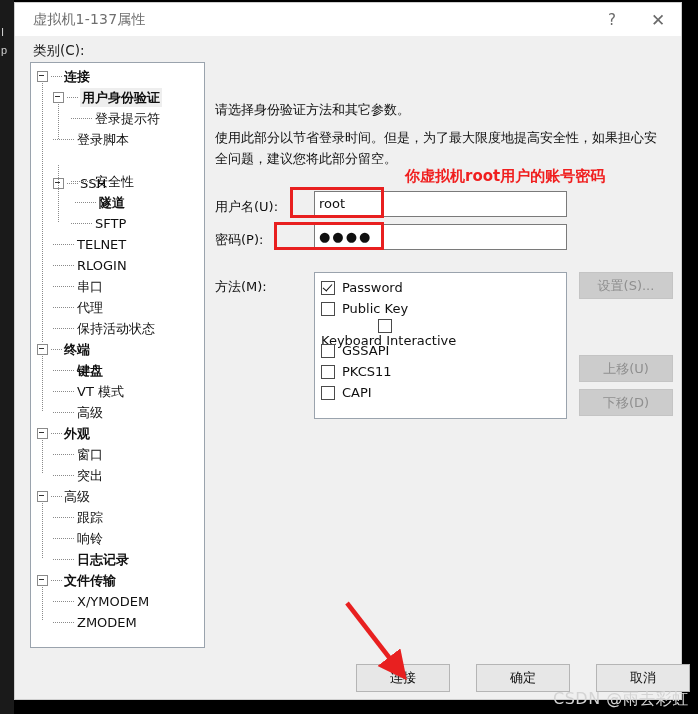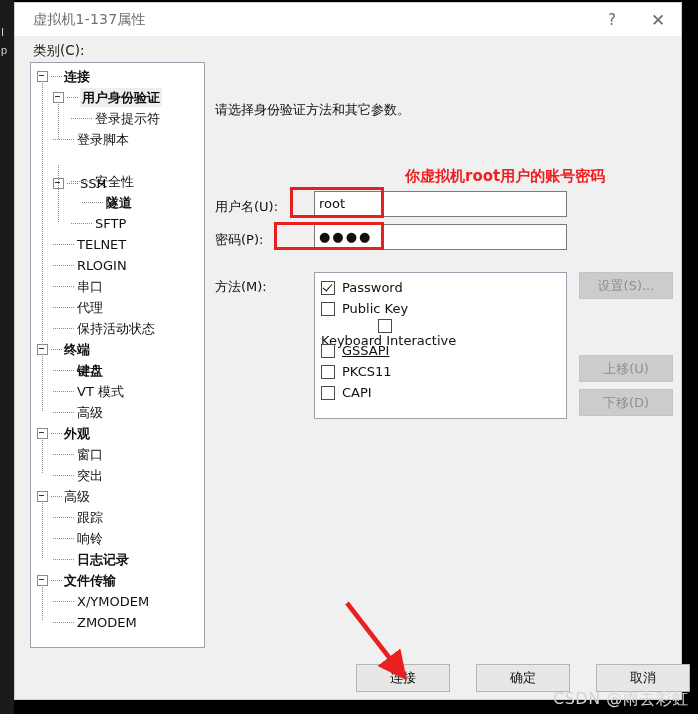--- a/index.html
+++ b/index.html
@@ -173,21 +173,21 @@
       </div>
       <div class="tnode" style="left: 22px; top: 88px; margin-top: 23px;">
         <span class="expander"></span>
         <span class="dashh"></span>
         <span class="tlabel">SSH</span>
       </div>
       <div class="tnode" style="left: 40px; top: 109px;">
         <span class="dashh" style="width: 22px;"></span>
         <span class="tlabel">安全性</span>
       </div>
-      <div class="tnode bold" style="left: 51px; top: 130px; justify-content: space-between;">
+      <div class="tnode bold" style="left: 44px; top: 130px; justify-content: space-between;">
         <span class="dashh" style="width: 22px;"></span>
         <span class="tlabel">隧道</span>
       </div>
       <div class="tnode" style="left: 40px; top: 151px;">
         <span class="dashh" style="width: 22px;"></span>
         <span class="tlabel">SFTP</span>
       </div>
       <div class="tnode" style="left: 22px; top: 172px;">
         <span class="dashh" style="width: 22px;"></span>
         <span class="tlabel">TELNET</span>
@@ -274,20 +274,21 @@
       <div class="vline" style="left: 43px; top: 60px; height: 0px;"></div>
       <div class="vline" style="left: 27px; top: 102px; height: 57px;"></div>
       <div class="vline" style="left: 11px; top: 291px; height: 57px;"></div>
       <div class="vline" style="left: 11px; top: 375px; height: 36px;"></div>
       <div class="vline" style="left: 11px; top: 438px; height: 57px;"></div>
       <div class="vline" style="left: 11px; top: 522px; height: 36px;"></div>
     </div>
 
 
   <div class="desc1">请选择身份验证方法和其它参数。</div>
+  <div class="desc2">使用此部分以节省登录时间。但是，为了最大限度地提高安全性，如果担心安全问题，建议您将此部分留空。</div>
 
   <div class="redtext">你虚拟机root用户的账号密码</div>
 
   <div class="flabel" style="left:200px;top:195px;">用户名(U):</div>
   <div class="finput" style="left:299px;top:188px;width:253px;" title="">root</div>
   <div class="redbox" style="left:275px;top:184px;width:94px;height:31px;"></div>
 
   <div class="flabel" style="left:200px;top:228px;">密码(P):</div>
   <div class="finput dots" style="left:299px;top:221px;width:253px;" title="">●●●●</div>
   <div class="redbox" style="left:259px;top:219px;width:110px;height:28px;"></div>
@@ -299,21 +300,21 @@
         <span>Password</span>
       </div>
       <div class="mrow" style="top: 25px;">
         <span class="cbx"></span>
         <span>Public Key</span>
       </div>
       <div class="mrow" style="top: 46px; flex-direction: column;">
         <span class="cbx"></span>
         <span>Keyboard Interactive</span>
       </div>
-      <div class="mrow" style="top: 67px; text-decoration: underline;">
+      <div class="mrow" style="top: 67px;">
         <span class="cbx"></span>
         <span>GSSAPI</span>
       </div>
       <div class="mrow" style="top: 88px;">
         <span class="cbx"></span>
         <span>PKCS11</span>
       </div>
       <div class="mrow" style="top: 109px;">
         <span class="cbx"></span>
         <span>CAPI</span>

